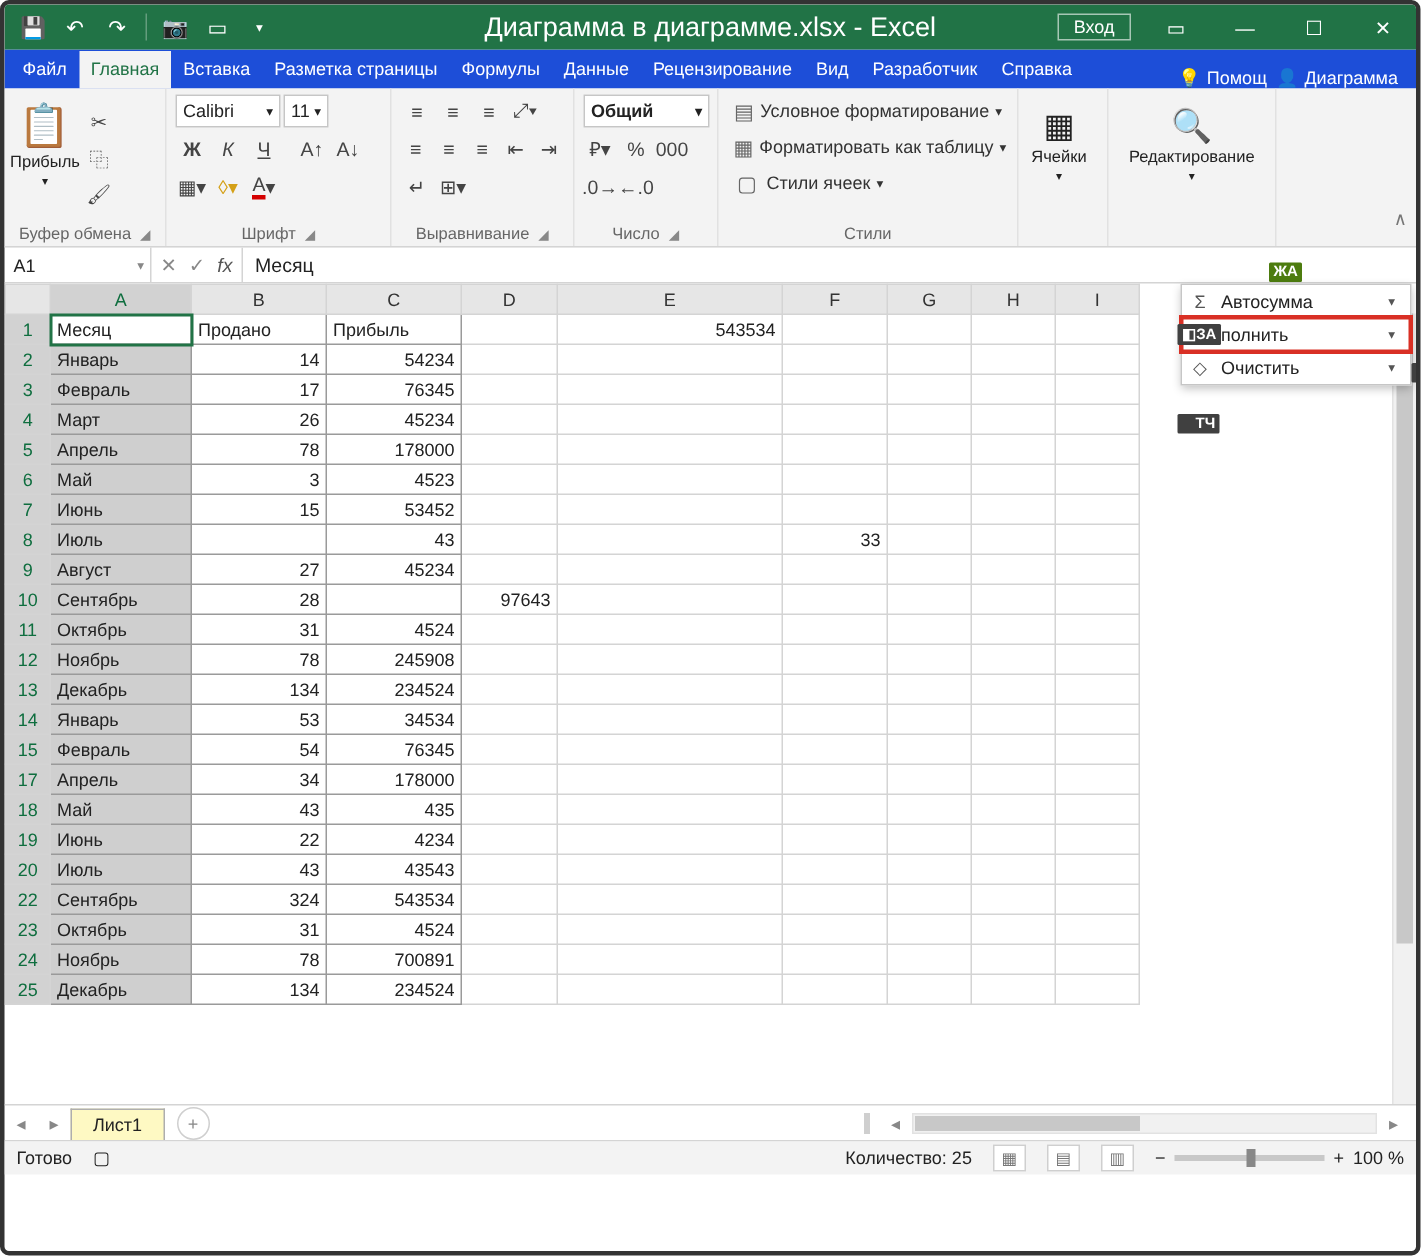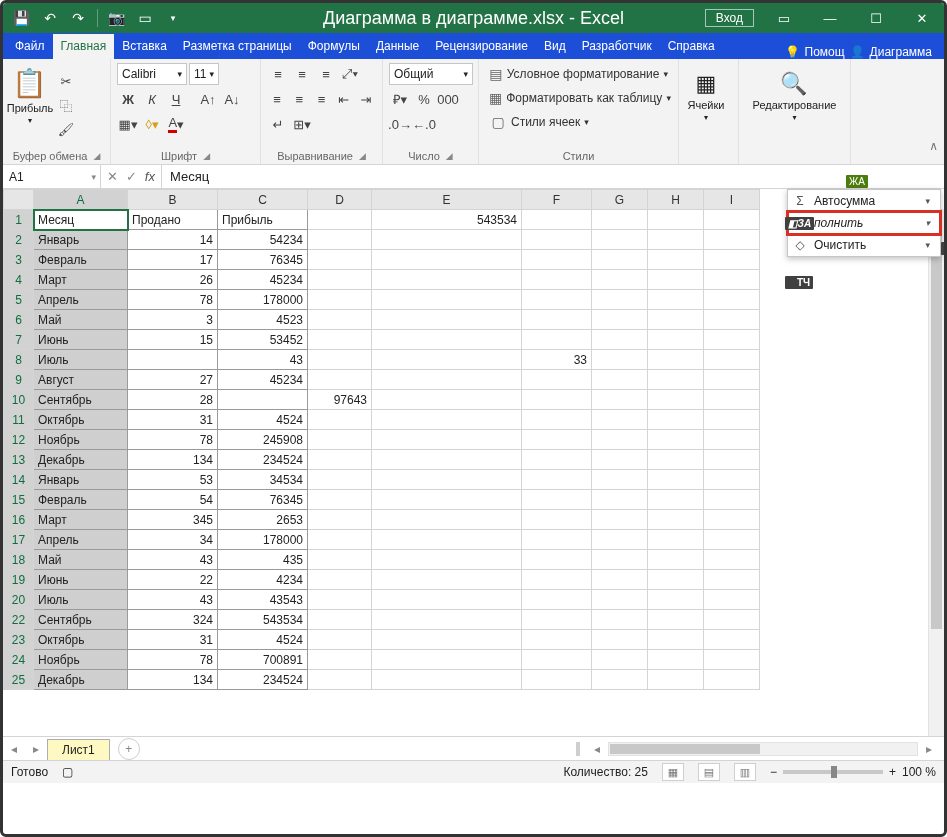--- a/index.html
+++ b/index.html
@@ -36,21 +36,21 @@
 .fontbox { border: 1px solid #c6c6c6; background: #fff; height: 22px; padding: 0 4px; display: flex; align-items: center; font-size: 12px; min-width: 70px;}
 .fontbox.small{min-width:30px;}
 .stylerow { display: flex; align-items: center; gap: 4px; height: 22px; font-size: 12px; color: #333; white-space: nowrap; padding: 0 4px;}
 .stylerow .sico { width: 18px; height: 18px; display: inline-flex; align-items: center; justify-content: center; font-size: 14px; color: #666;}
 
 
 .editmenu { position: absolute; right: 3px; top: 186px; background: #fff; border: 1px solid #c6c6c6; box-shadow: 0 2px 6px rgba(0,0,0,.25); padding: 0; font-size: 12px; z-index: 50; width: 154px;}
 .editmenu .mitem { padding: 4px 10px 4px 26px; display: flex; align-items: center; position: relative; white-space: nowrap;}
 .editmenu .mitem .mico { position: absolute; left: 4px; width: 16px; text-align: center; color: #555;}
 .editmenu .mitem .arr { margin-left: auto; font-size: 9px; color: #555;}
-.editmenu .mitem.highlight { outline: 3px solid #d93025; outline-offset: -1px; background: #fff; font-style: italic;}
+.editmenu .mitem.highlight { outline: 3px solid #d93025; outline-offset: -1px; background: #fff;}
 .editmenu .taglabel { position: absolute; left:-3px; background: #404040; color: #fff; font-size: 10px; padding: 1px 3px; font-weight: bold; border-radius:1px; z-index:2;}
 .editmenu .sortbtn { position: absolute; right: -82px; top: 24px; width: 78px; font-size: 11px; color: #444; text-align: center;}
 .editmenu .sortbtn .sico { font-size: 22px; color: #217346;}
 
 
 .fbar { height: 24px; border-bottom: 1px solid #d4d4d4; display: flex; align-items: stretch;}
 .fbar .namebox { width: 98px; border-right: 1px solid #d4d4d4; display: flex; align-items: center; padding: 0 6px; font-size: 12px; position: relative;}
 .fbar .namebox .dd { position: absolute; right: 4px; font-size: 9px; color: #888;}
 .fbar .fxbtns { display: flex; align-items: center; border-right: 1px solid #d4d4d4; padding: 0 6px; gap: 8px; color: #888; font-size: 13px;}
 .fbar .finput { flex: 1; display: flex; align-items: center; padding: 0 8px; font-size: 13px;}
@@ -85,21 +85,21 @@
 
 .statusbar { height: 22px; background: #f3f3f3; display: flex; align-items: center; font-size: 12px; padding: 0 8px; gap: 14px;}
 .statusbar .spacer { flex: 1;}
 .statusbar .viewbtn { width: 22px; height: 18px; border: 1px solid #cfcfcf; display: flex; align-items: center; justify-content: center; font-size: 11px; color: #777; background: #fff;}
 .statusbar .zoom { display: flex; align-items: center; gap: 6px;}
 .statusbar .zslider { width: 100px; height: 4px; background: #c8c8c8; position: relative;}
 .statusbar .zslider .zh { position: absolute; left: 48px; top: -4px; width: 6px; height: 12px; background: #888;}
 
 .collapse-caret{position:absolute;right:6px;top:80px;color:#777;font-size:12px;}
 .ribbontags{position:absolute;right:98px;top:172px;z-index:40;}
-.ribbontags .t{background:#4d7c0f;color:#fff;font-size:10px;padding:1px 3px;font-weight:normal;border-radius:1px;position:absolute;}
+.ribbontags .t{background:#4d7c0f;color:#fff;font-size:10px;padding:1px 3px;font-weight:bold;border-radius:1px;position:absolute;}
 </style>
 </head>
 <body>
 
 <div class="titlebar">
   <div class="qat">
     <div class="qbtn">💾</div>
     <div class="qbtn">↶</div>
     <div class="qbtn">↷</div>
     <div class="sep"></div>
@@ -213,21 +213,21 @@
         </div>
     </div>
     <div class="glabel">
         <span>Выравнивание</span>
         <span class="dlg">◢</span>
       </div>
   </div>
 
   <div class="group" style="width:96px;">
     <div class="gcontent" style="flex-direction:column;gap:3px;">
-      <div class="fontbox" style="min-width:84px;">
+      <div class="fontbox" style="min-width:84px;font-weight:bold;">
           <span>Общий</span>
           <span style="margin-left:auto;font-size:9px;">▾</span>
         </div>
       <div class="row">
         <div class="smbtn">₽▾</div>
         <div class="smbtn">%</div>
         <div class="smbtn">000</div>
       </div>
       <div class="row">
         <div class="smbtn">.0→</div>
@@ -512,32 +512,20 @@
           <td class="num"></td>
           <td></td>
           <td></td>
           <td></td>
         </tr>
         <tr>
           <th class="rowh sel">15</th>
           <td class="databorder selcell txt">Февраль</td>
           <td class="databorder num">54</td>
           <td class="databorder num">76345</td>
-          <td class="num"></td>
-          <td class="num"></td>
-          <td class="num"></td>
-          <td></td>
-          <td></td>
-          <td></td>
-        </tr>
-        <tr>
-          <th class="rowh sel">16</th>
-          <td class="databorder selcell txt">Март</td>
-          <td class="databorder num">345</td>
-          <td class="databorder num">2653</td>
           <td class="num"></td>
           <td class="num"></td>
           <td class="num"></td>
           <td></td>
           <td></td>
           <td></td>
         </tr>
         <tr>
           <th class="rowh sel">17</th>
           <td class="databorder selcell txt">Апрель</td>

